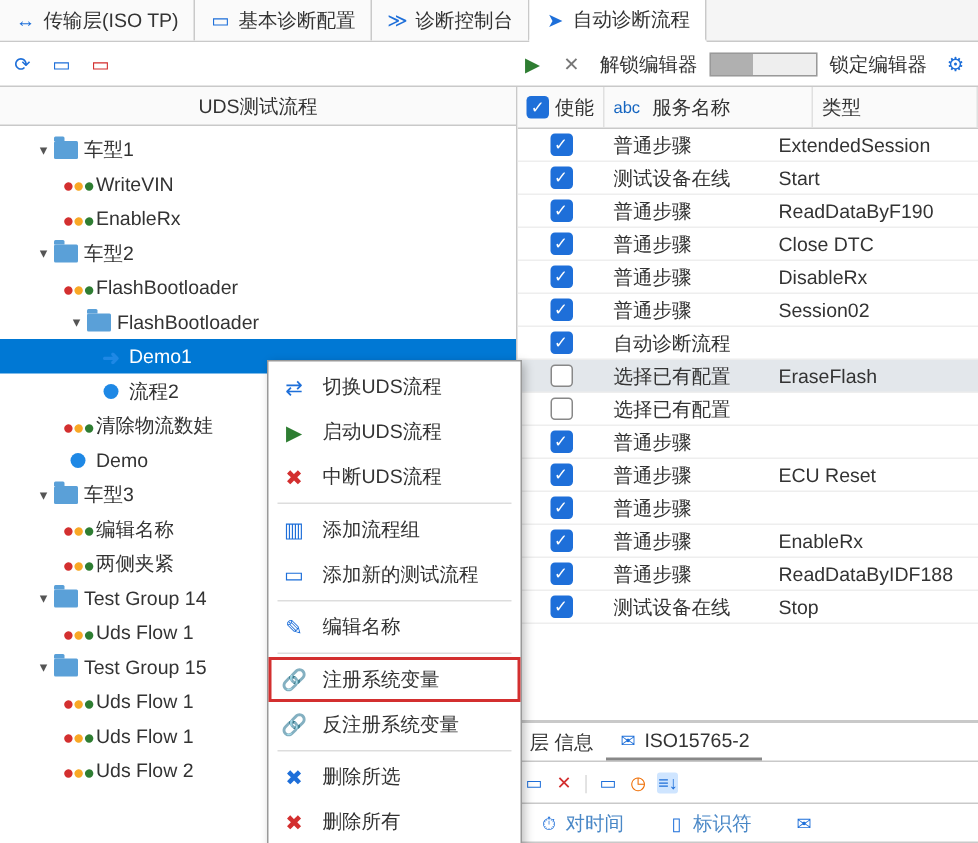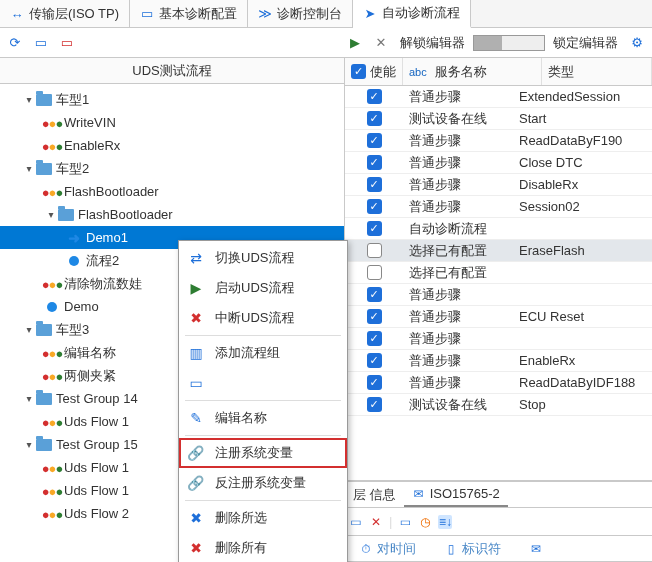--- a/index.html
+++ b/index.html
@@ -414,20 +414,21 @@
       <span class="ctx-icon red">✖</span>
       <span>中断UDS流程</span>
     </div>
     <div class="ctx-sep"></div>
     <div class="ctx-item">
       <span class="ctx-icon blue">▥</span>
       <span>添加流程组</span>
     </div>
     <div class="ctx-item">
       <span class="ctx-icon blue">▭</span>
+      <span>添加新的测试流程</span>
     </div>
     <div class="ctx-sep"></div>
     <div class="ctx-item">
       <span class="ctx-icon blue">✎</span>
       <span>编辑名称</span>
     </div>
     <div class="ctx-sep"></div>
     <div class="ctx-item highlight">
       <span class="ctx-icon gray">🔗</span>
       <span>注册系统变量</span>

